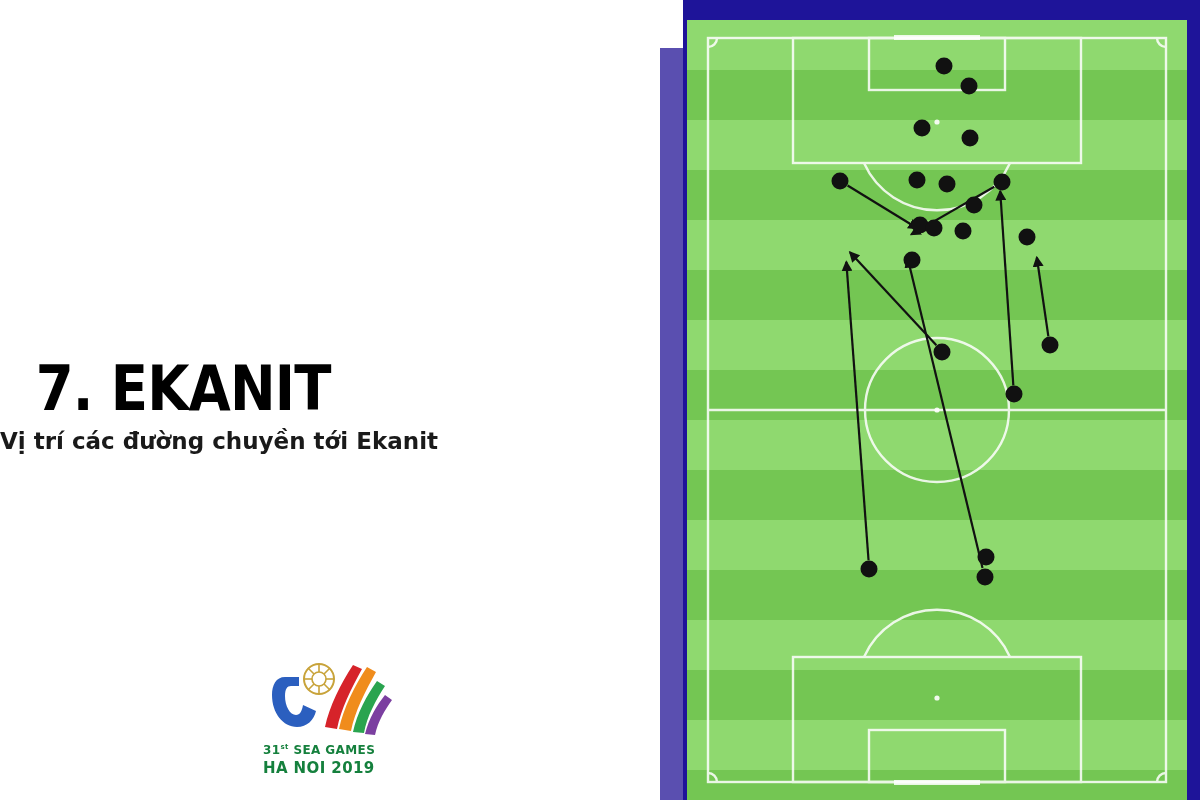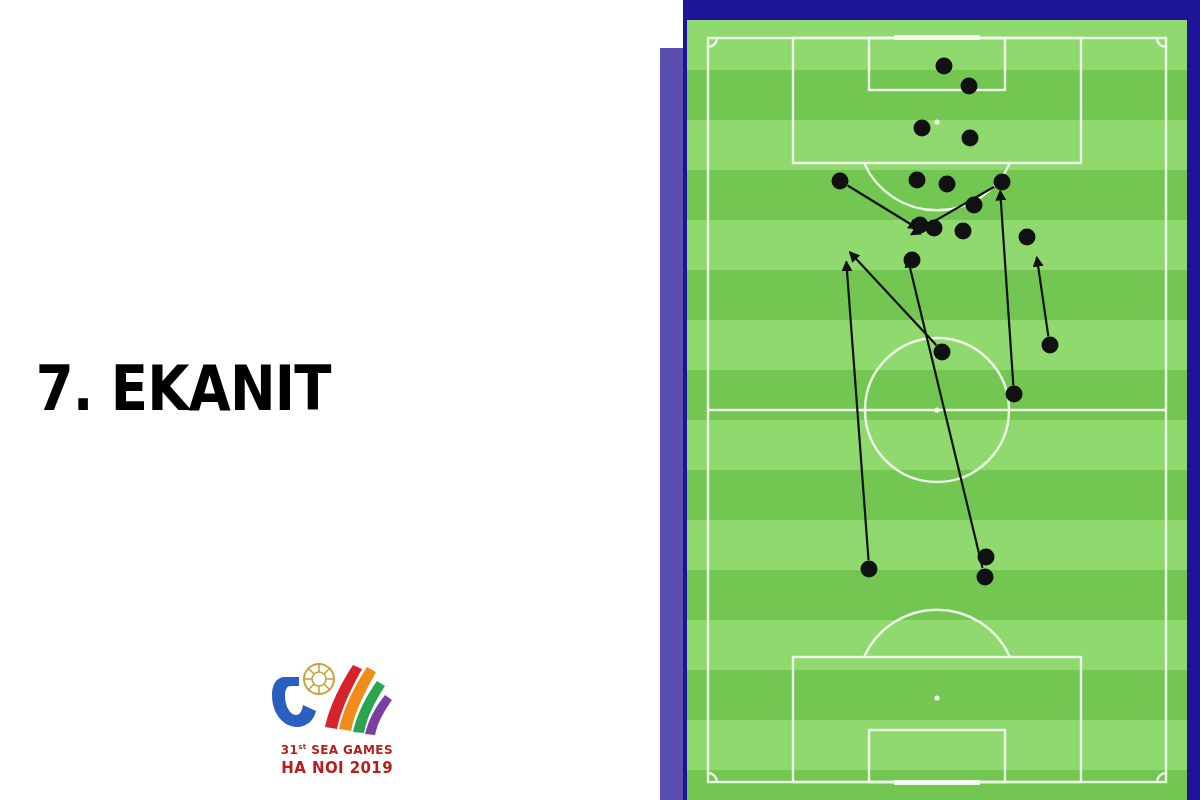--- a/index.html
+++ b/index.html
@@ -53,22 +53,22 @@
   .logo-wrap {
     position: absolute;
     left: 263px;
     top: 655px;
     width: 130px;
     height: 135px;
   }
   .logo-text-1, .logo-text-2 {
     position: absolute;
     width: 130px;
-    text-align: right;
-    color: #b91c1c;
+    text-align: left;
+    color: #15803d;
     font-family: "DejaVu Sans", sans-serif;
     font-weight: 900;
     letter-spacing: 0.4px;
   }
   .logo-text-1 { top: 88px; font-size: 12px; }
   .logo-text-2 { top: 104px; font-size: 15px; }
   .logo-text-1 sup { font-size: 7px; vertical-align: super; }
 
   
   .accent-block {
@@ -107,20 +107,21 @@
 </head>
 <body>
 
 <div id="root">
 
   <div class="left-panel">
 
     <div class="title-block">
       <div class="headline">7. EKANIT</div>
       <div class="subline">
+        <div>Vị trí các đường chuyền tới Ekanit</div>
       </div>
     </div>
 
     <div class="logo-wrap">
       <svg width="130" height="88" viewBox="0 0 130 88">
 
         <path d="M22 22 C13 22 9 30 9 40 C9 58 20 72 34 72 C44 72 51 65 53 56 L40 50 C39 56 37 60 33 60 C27 60 22 51 22 41 C22 34 24 31 28 31 L36 31 L36 22 Z" fill="#2b5fbf"></path>
 
         <circle cx="56" cy="24" r="15" fill="none" stroke="#c8a33a" stroke-width="2"></circle>
         <g stroke="#c8a33a" stroke-width="1.6" fill="none">

